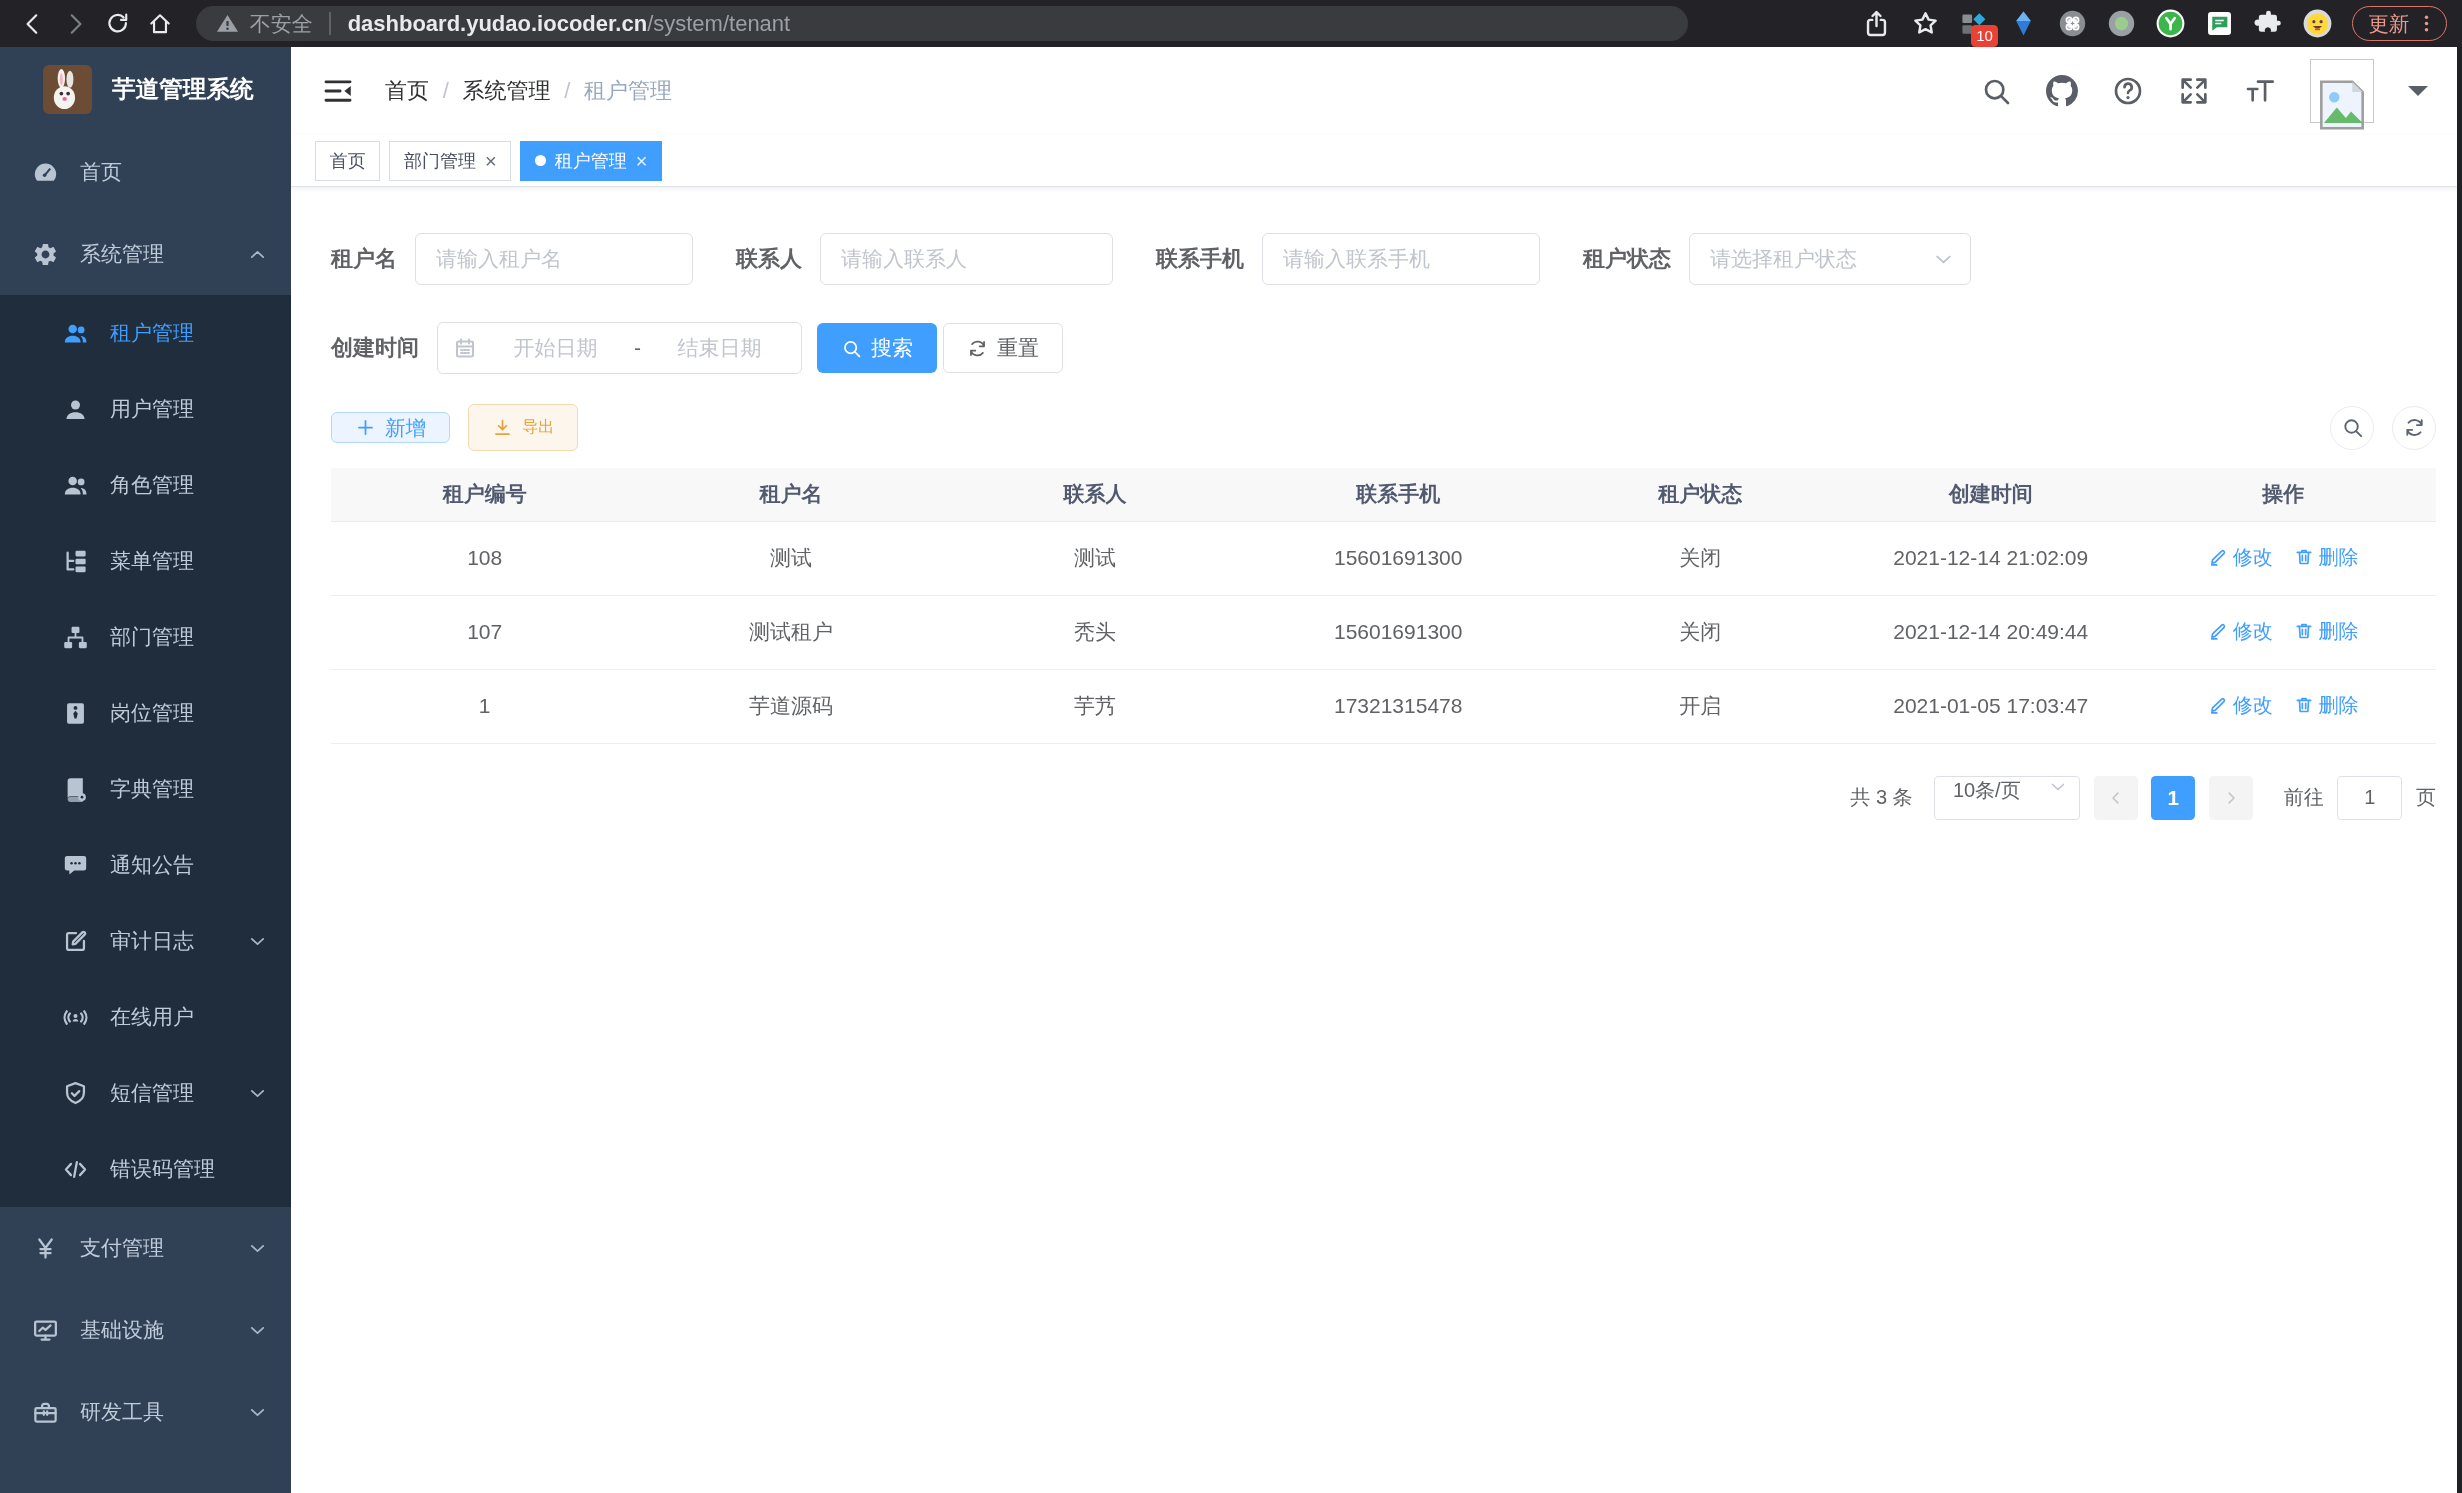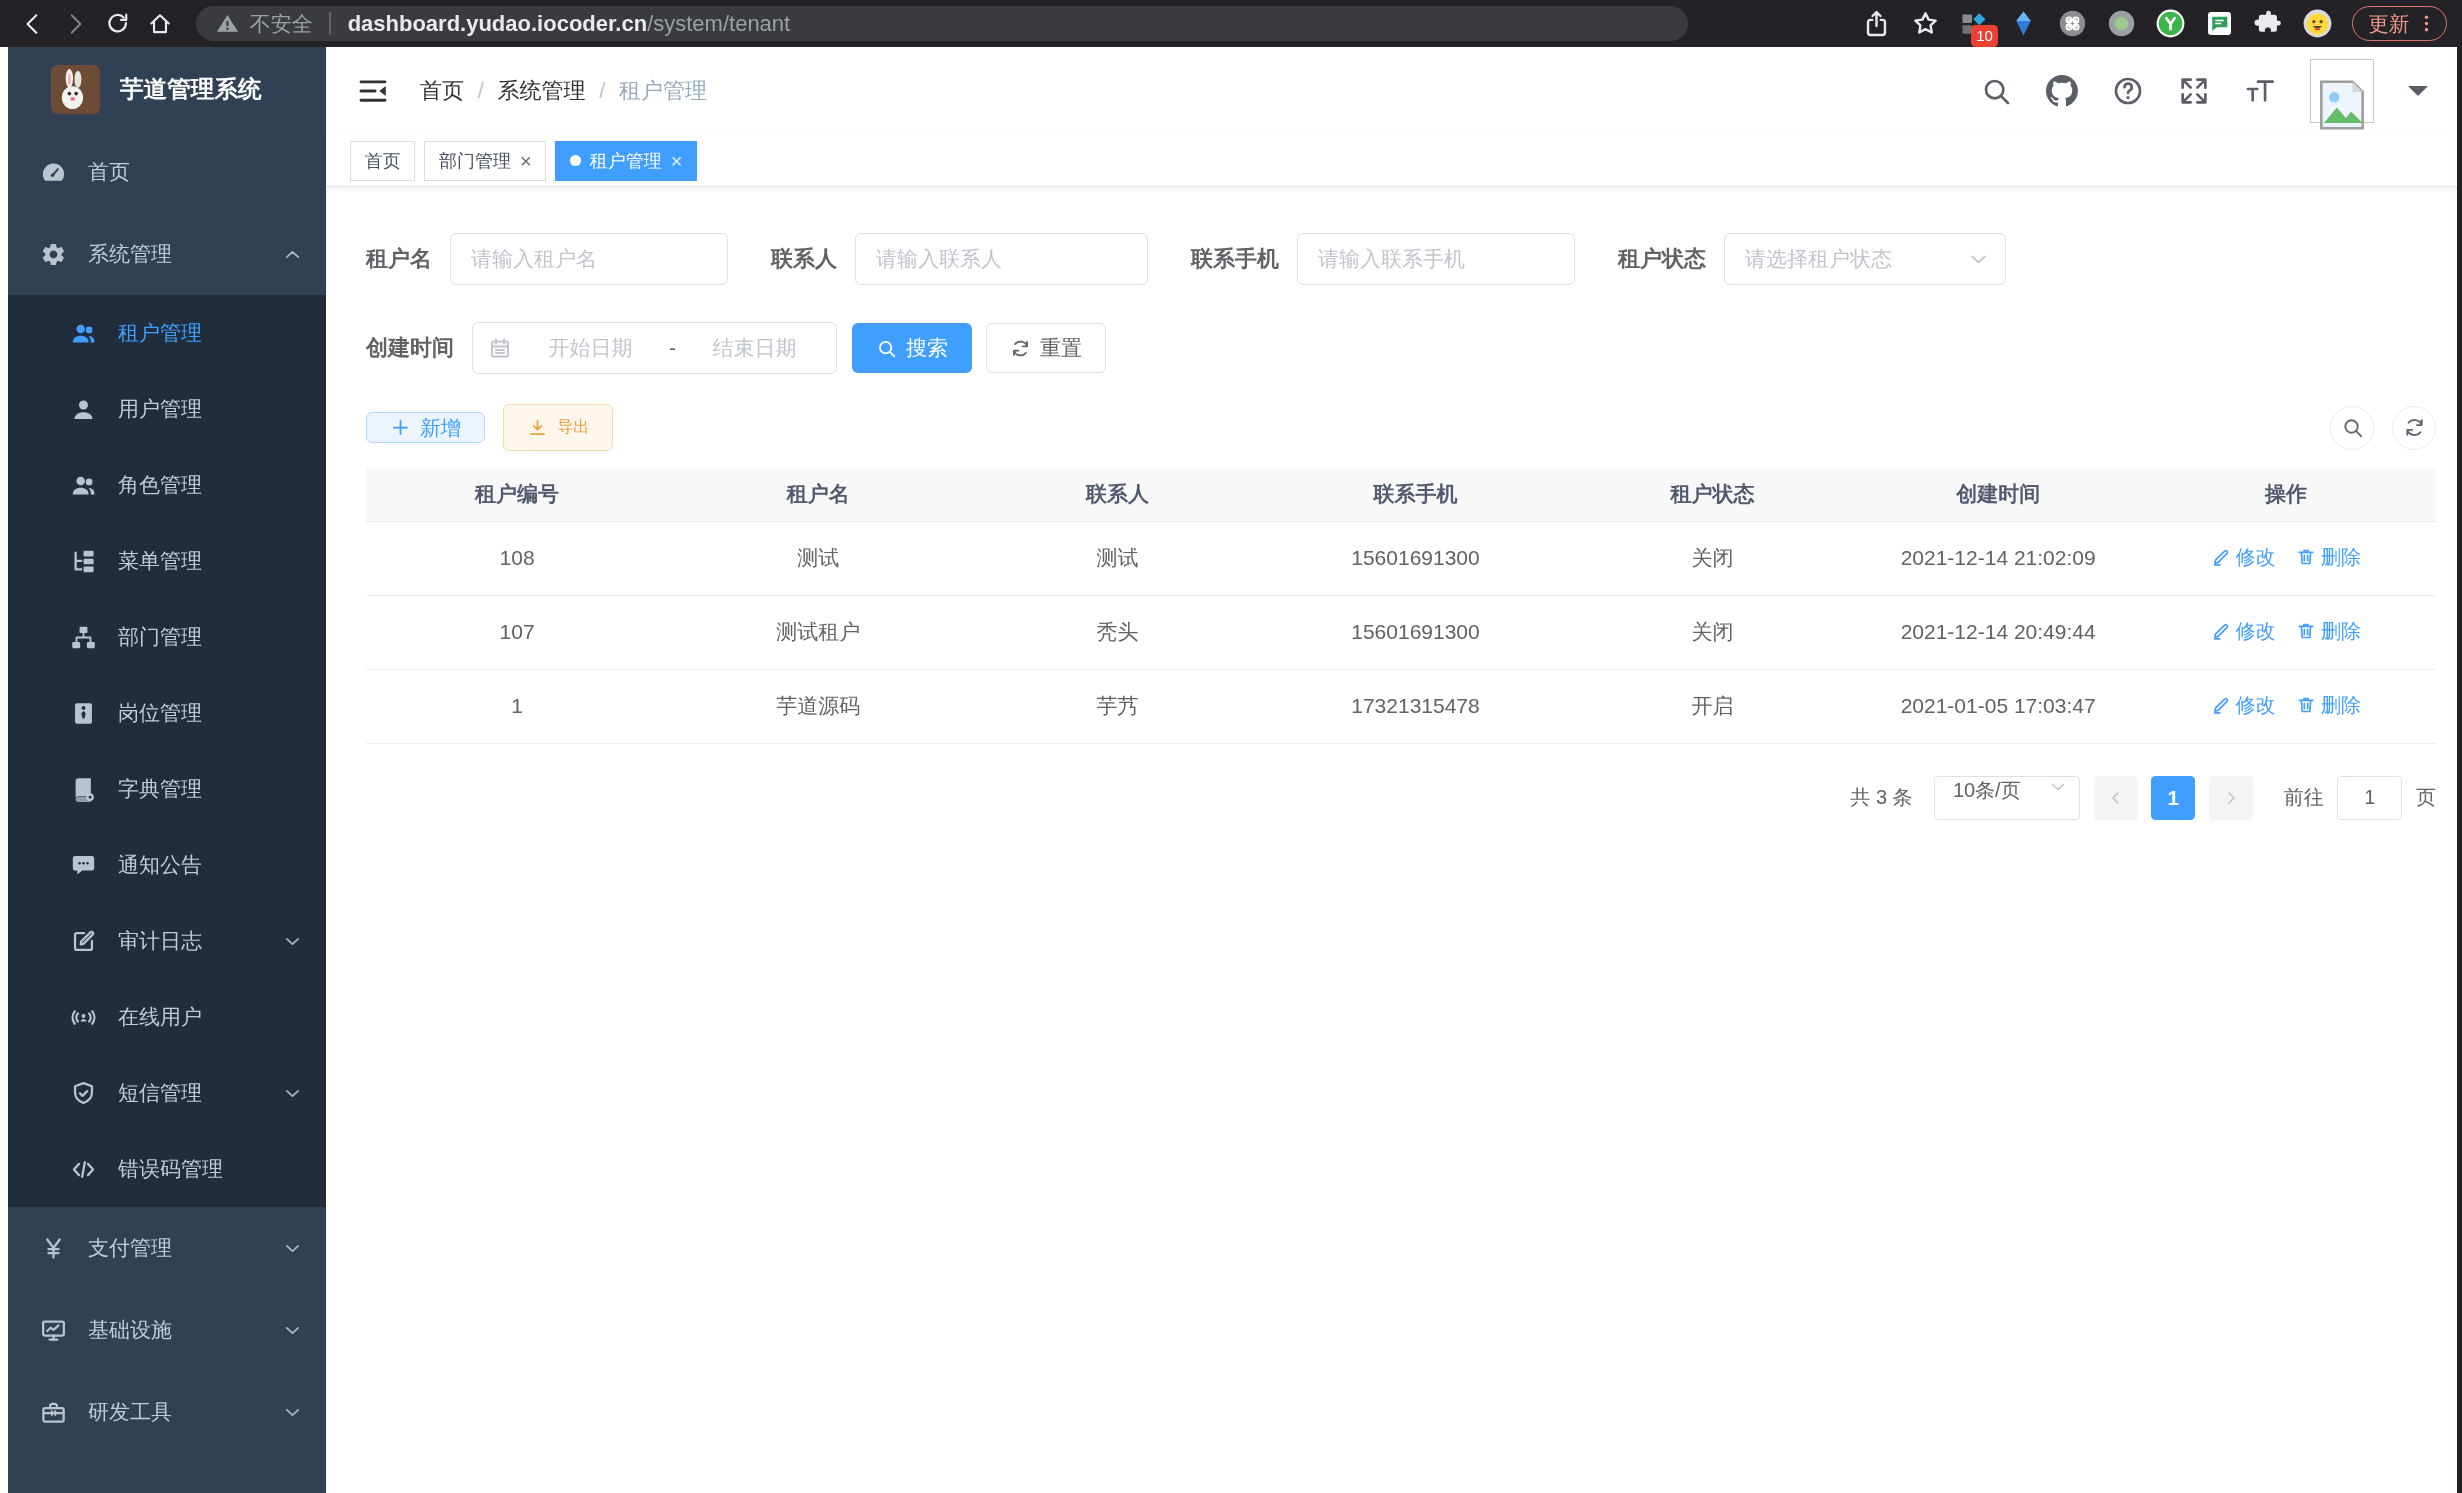--- a/index.html
+++ b/index.html
@@ -26,21 +26,21 @@
     border-radius:4.6px; padding:0.8px 5.3px; line-height:20px; }
   .update { border:1.5px solid #d9766c; color:#f0978c; border-radius:20px; height:35px; display:flex;
     align-items:center; padding:0 7.6px 0 15px; gap:6px; font-size:20.6px; flex:none; }
   .update .bi { width:23px; height:23px; color:#f0978c; }
 
   
   .app { position:absolute; top:47px; left:0; right:0; bottom:0; display:flex; }
   .win-edge { position:absolute; top:47px; right:0; bottom:0; width:4.6px; background:#202124; }
 
   
-  .sidebar { width:318px; flex:none; background:#304156; overflow:hidden;margin-left:8px; }
+  .sidebar { width:291px; flex:none; background:#304156; overflow:hidden; }
   .logo { height:84px; display:flex; align-items:center; padding-left:43px; gap:20px; }
   .logo-img { width:49px; height:49px; border-radius:4.6px; overflow:hidden; flex:none; }
   .logo-title { color:#fff; font-size:23.6px; font-weight:bold; white-space:nowrap; }
   .menu-item { height:82px; display:flex; align-items:center; padding:0 23px 0 32px; color:#bfcbd9;
     font-size:21px; cursor:pointer; white-space:nowrap; }
   .menu-item.l2 { height:76px; padding-left:62px; background:#1f2d3d; }
   .menu-item .mi { width:27px; height:27px; margin-right:21px; color:#b8c4d1; flex:none; }
   .menu-item.active { color:#409eff; }
   .menu-item.active .mi { color:#409eff; }
   .chev { margin-left:auto; width:21px; height:21px; color:#a9b6c4; flex:none; }
@@ -83,21 +83,21 @@
   .sel .car { width:23px; height:23px; color:#c0c4cc; flex:none; }
   .dater { width:365px; height:52px; border:1.5px solid #dcdfe6; border-radius:6px; display:flex;
     align-items:center; padding:0 15px; gap:12px; background:#fff; }
   .dater .cal { width:24px; height:24px; color:#c0c4cc; flex:none; }
   .dater .dph { font-size:21px; color:#c0c4cc; flex:1; text-align:center; white-space:nowrap; }
   .dater .dsep { font-size:21px; color:#606266; }
   .btn { height:50px; border-radius:6px; display:flex; align-items:center; gap:9px; font-size:21px;
     padding:0 23px; cursor:pointer; border:1.5px solid transparent; white-space:nowrap;text-align:center; }
   .btn .bic { width:21px; height:21px; flex:none; }
   .btn-primary { background:#409eff; color:#fff; margin-left:15px; }
-  .btn-plain { background:#fff; color:#606266; border-color:#dcdfe6; margin-left:14px; }
+  .btn-plain { background:#fff; color:#606266; border-color:#dcdfe6; margin-left:6px; }
   .toolbar { margin-top:30px; display:flex; align-items:center; }
   .btn-add { height:31px; background:#ecf5ff; color:#409eff; border-color:#b3d8ff; font-size:20.6px; }
   .btn-exp { height:47px; background:#fdf6ec; color:#e6a23c; border-color:#f5dab1; font-size:16px; margin-left:18px; }
   .tb-right { margin-left:auto; display:flex; gap:18px; }
   .cbtn { width:44px; height:44px; border-radius:50%; border:1.5px solid #e9ecf1; background:#fff;
     display:flex; align-items:center; justify-content:center; color:#5f6672; cursor:pointer; }
   .cbtn .icn { width:23px; height:23px; }
 
   table { width:100%; border-collapse:collapse; margin-top:17px; table-layout:fixed; }
   th { height:53px; background:#f8f8f9; color:#515a6e; font-size:21px; font-weight:700; text-align:center;

